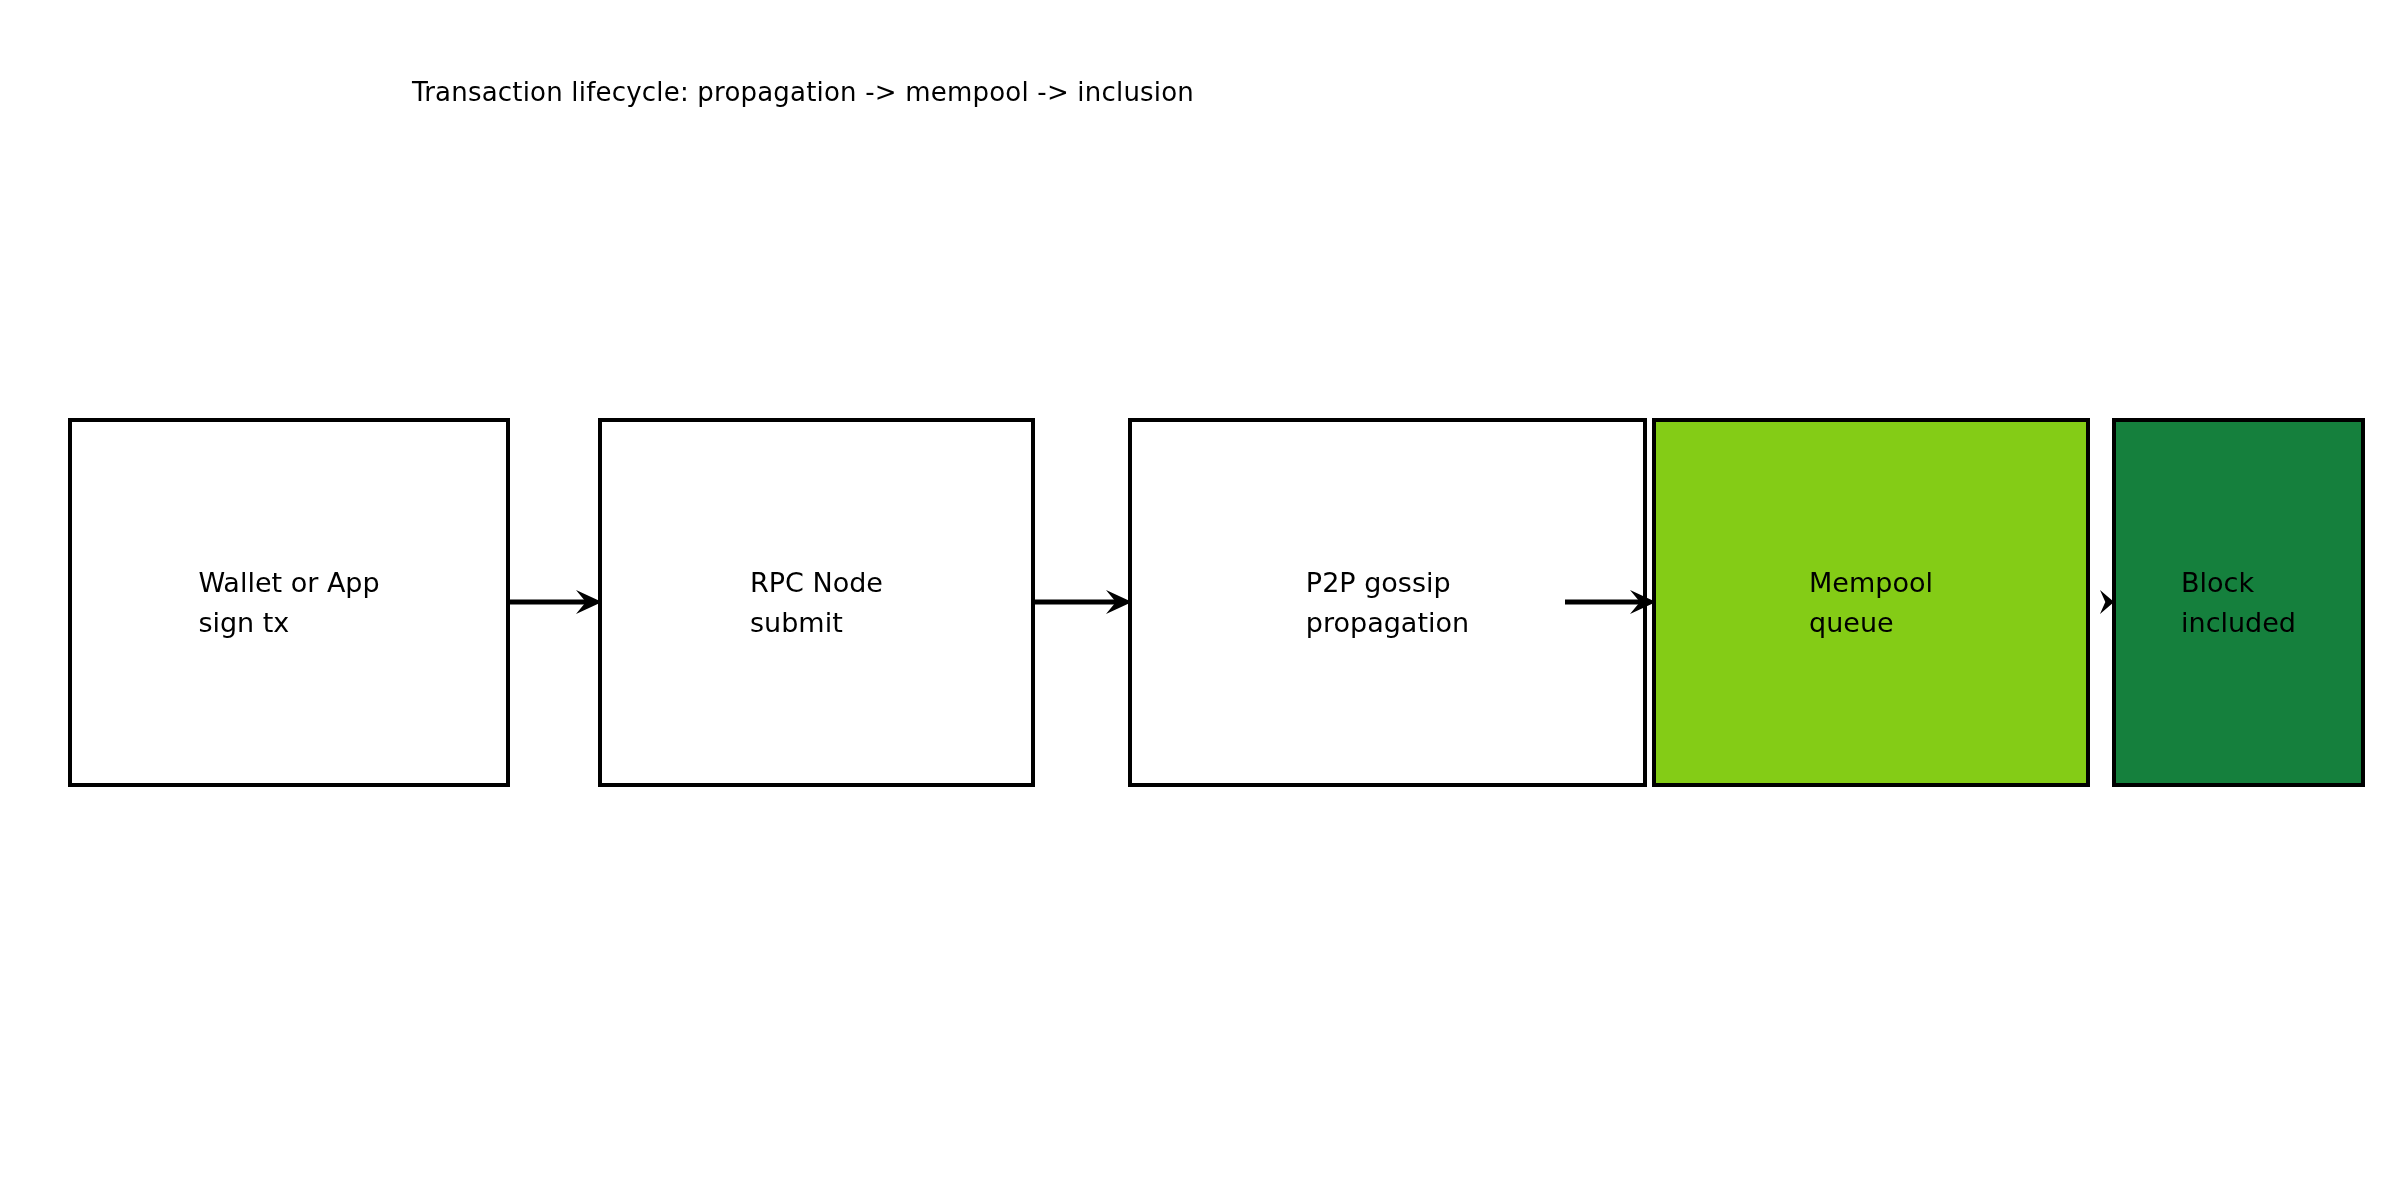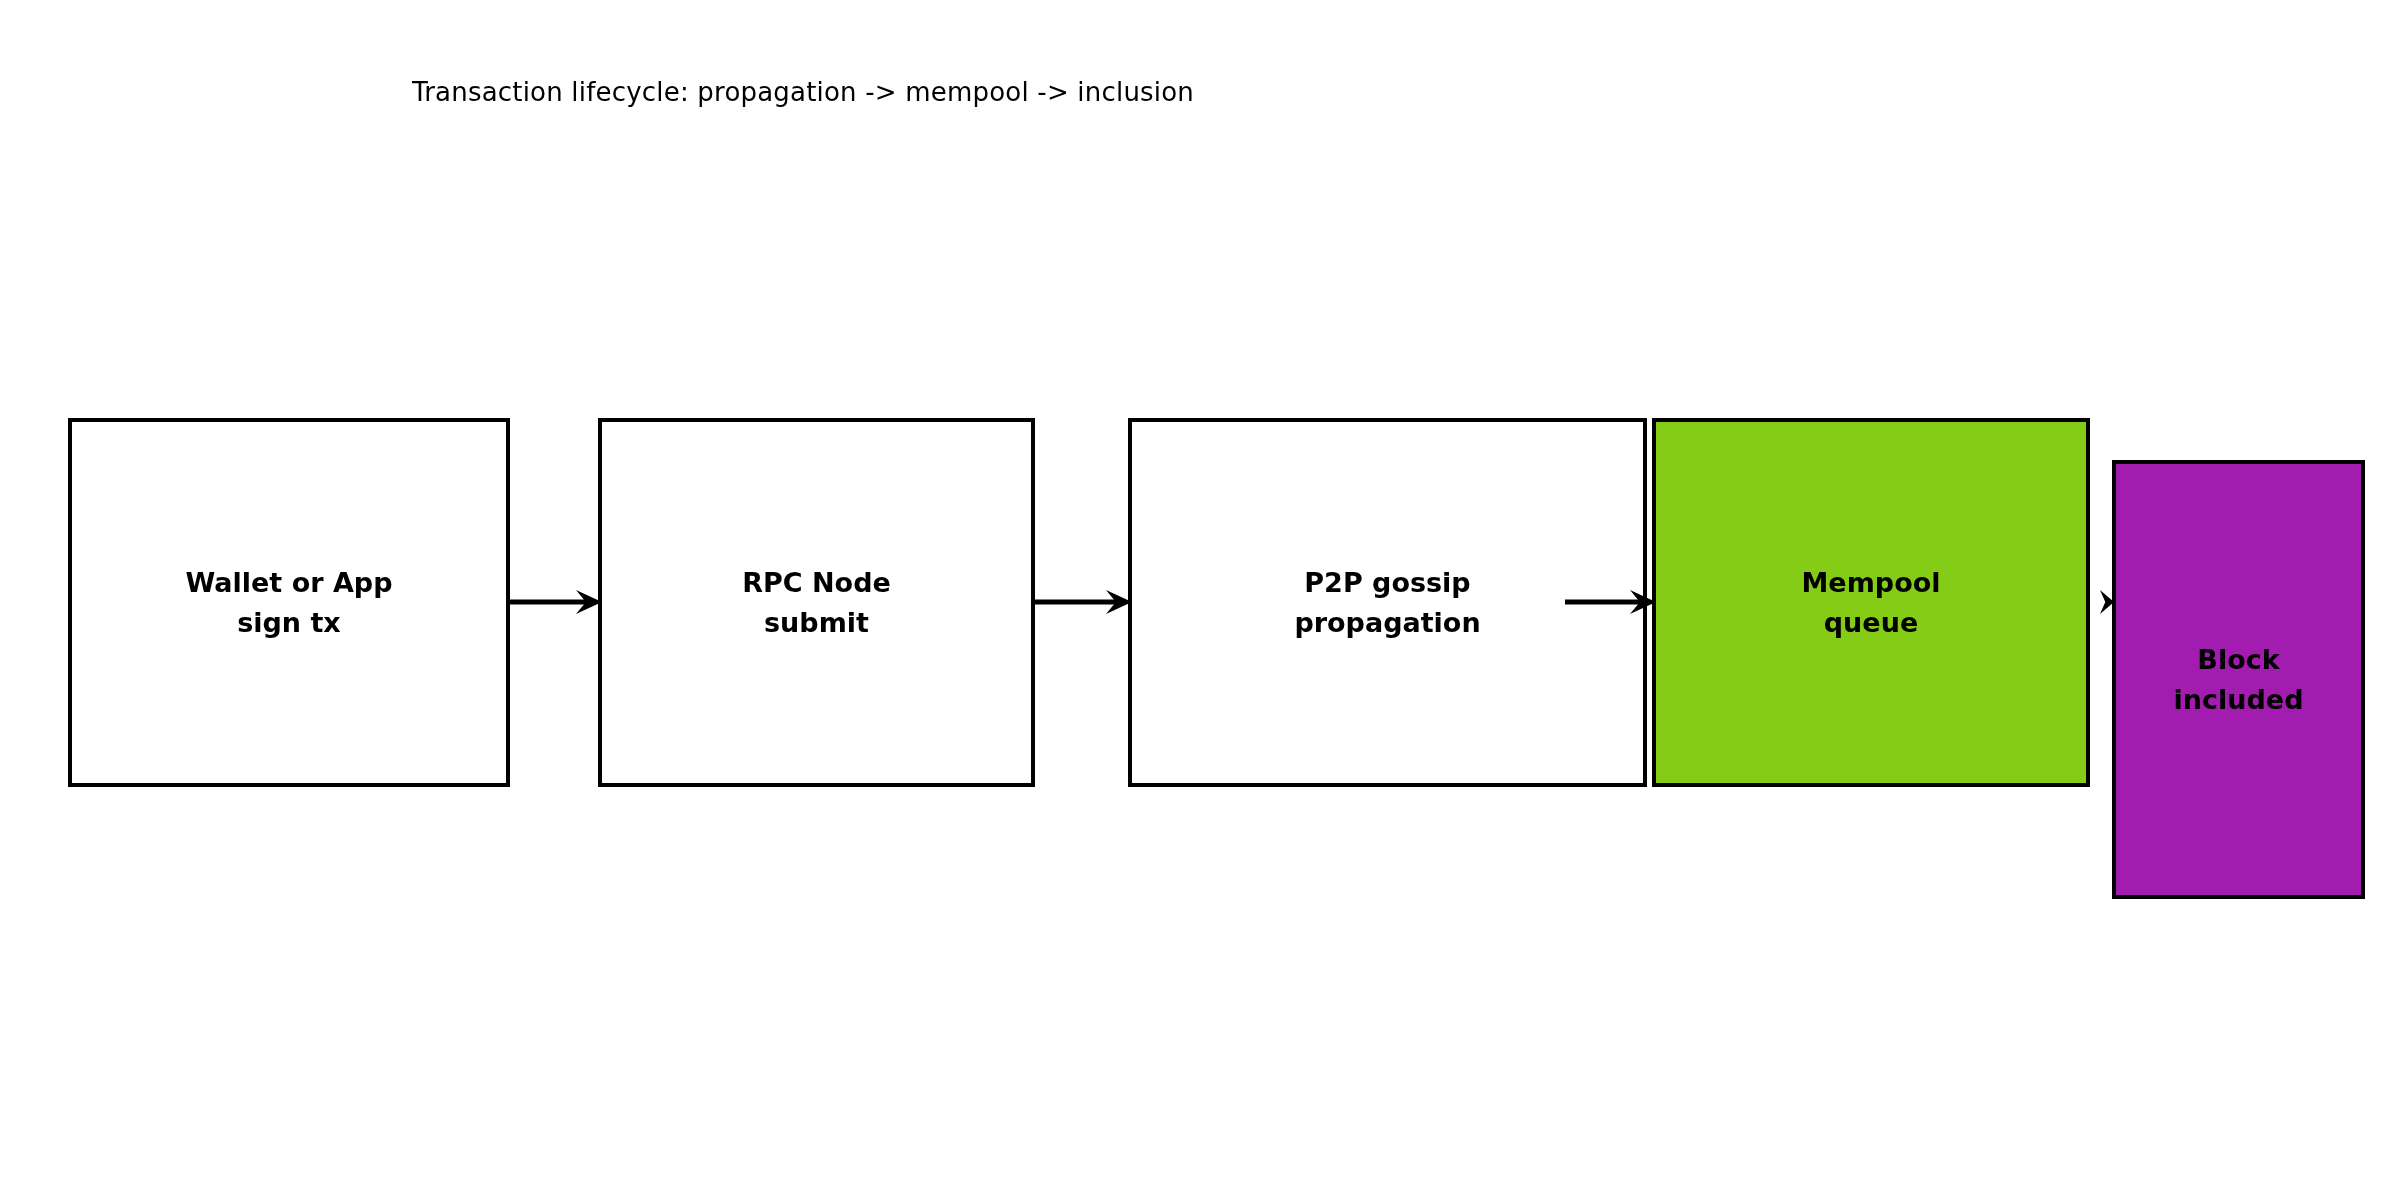--- a/index.html
+++ b/index.html
@@ -48,25 +48,23 @@
     box-sizing: border-box;
     border: 4px solid #000000;
     background: #ffffff;
     display: flex;
     align-items: center;
     justify-content: center;
   }
   .node-label {
     font-size: 27px;
     line-height: 40px;
-    text-align: center;
     color: #000000;
     white-space: pre-line;
     user-select: none;
-    font-weight: bold;
   }
 
   
   .connector {
     position: absolute;
     height: 60px;
     top: 572px;
     overflow: visible;
   }
   .connector svg {
@@ -94,21 +92,21 @@
   <div class="node" id="node-2" style="left: 1128px; top: 418px; width: 519px; height: 369px; border-color: rgb(0, 0, 0); background: rgb(255, 255, 255);">
     <div class="node-label">P2P gossip
 propagation</div>
   </div>
 
   <div class="node" id="node-3" style="left: 1652px; top: 418px; width: 438px; height: 369px; border-color: rgb(0, 0, 0); background: #84cc16;">
     <div class="node-label">Mempool
 queue</div>
   </div>
 
-  <div class="node" id="node-4" style="left: 2112px; top: 418px; width: 253px; height: 439px; border-color: rgb(0, 0, 0); background: #a21caf; margin-top: 42px;">
+  <div class="node" id="node-4" style="left: 2112px; top: 418px; width: 253px; height: 369px; border-color: rgb(0, 0, 0); background: #15803d;">
     <div class="node-label">Block
 included</div>
   </div>
 
   <div class="connector" id="conn-0" style="left: 510px; width: 92px;">
       <svg width="92" height="60" viewBox="0 0 92 60">
         <line x1="0" y1="30" x2="77.7" y2="30" stroke="#000000" stroke-width="5"></line>
         <path d="M 92 30 L 66 18 L 75.88 30 L 66 42 Z" fill="#000000"></path>
       </svg>
     </div>

